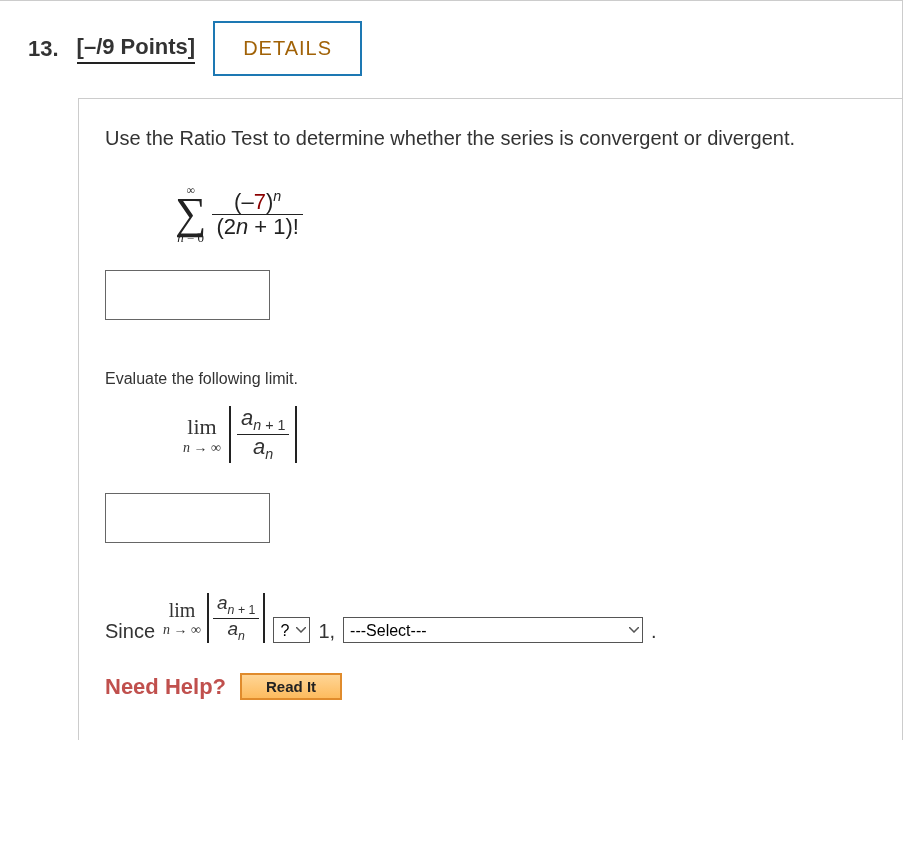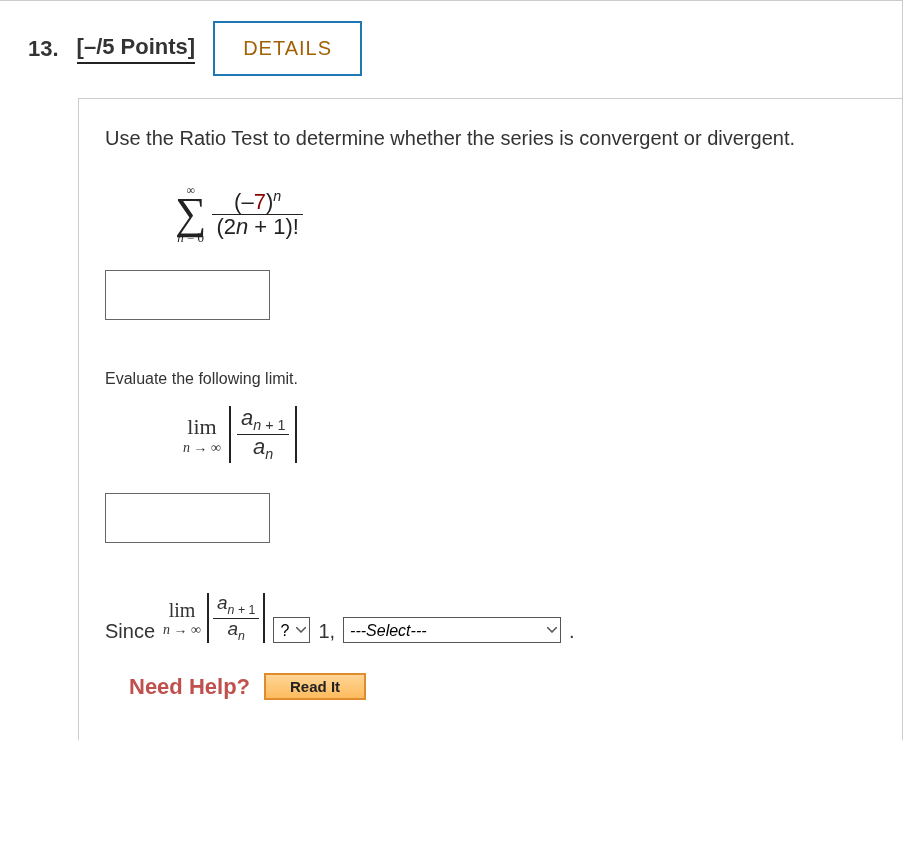--- a/index.html
+++ b/index.html
@@ -177,50 +177,49 @@
     position: relative;
     display: inline-block;
   }
   .select-holder svg.caret {
     position: absolute;
     right: 4px;
     top: 50%;
     transform: translateY(-50%);
     pointer-events: none;
   }
-  .select-result { width: 218px; font-style: italic; }
+  .select-result { width: 300px; }
   .need-help {
     display: flex;
     align-items: center;
     gap: 14px;
   }
   .need-help-label {
     color: #c0504d;
     font-weight: bold;
     font-size: 22px;
-    margin-left: 24px;
   }
   .readit-btn {
     border: 2px solid #e08b2c;
     background: linear-gradient(#ffd595, #fdbb5e);
     font-size: 15px;
     font-weight: bold;
     color: #222;
     padding: 3px 24px;
     cursor: pointer;
   }
   .it { font-style: italic; }
 </style>
 </head>
 <body>
 
 <div class="outer">
   <div class="header">
     <span class="qnum">13.</span>
-    <span class="points">[–/5 Points]</span>
+    <span class="points">[–/9 Points]</span>
     <button class="details-btn">DETAILS</button>
   </div>
 
   <div class="body">
 
     <div class="instr">Use the Ratio Test to determine whether the series is convergent or divergent.</div>
 
     <div class="math-block">
       <span class="sigma-wrap">
         <span class="sigma-top">∞</span>

